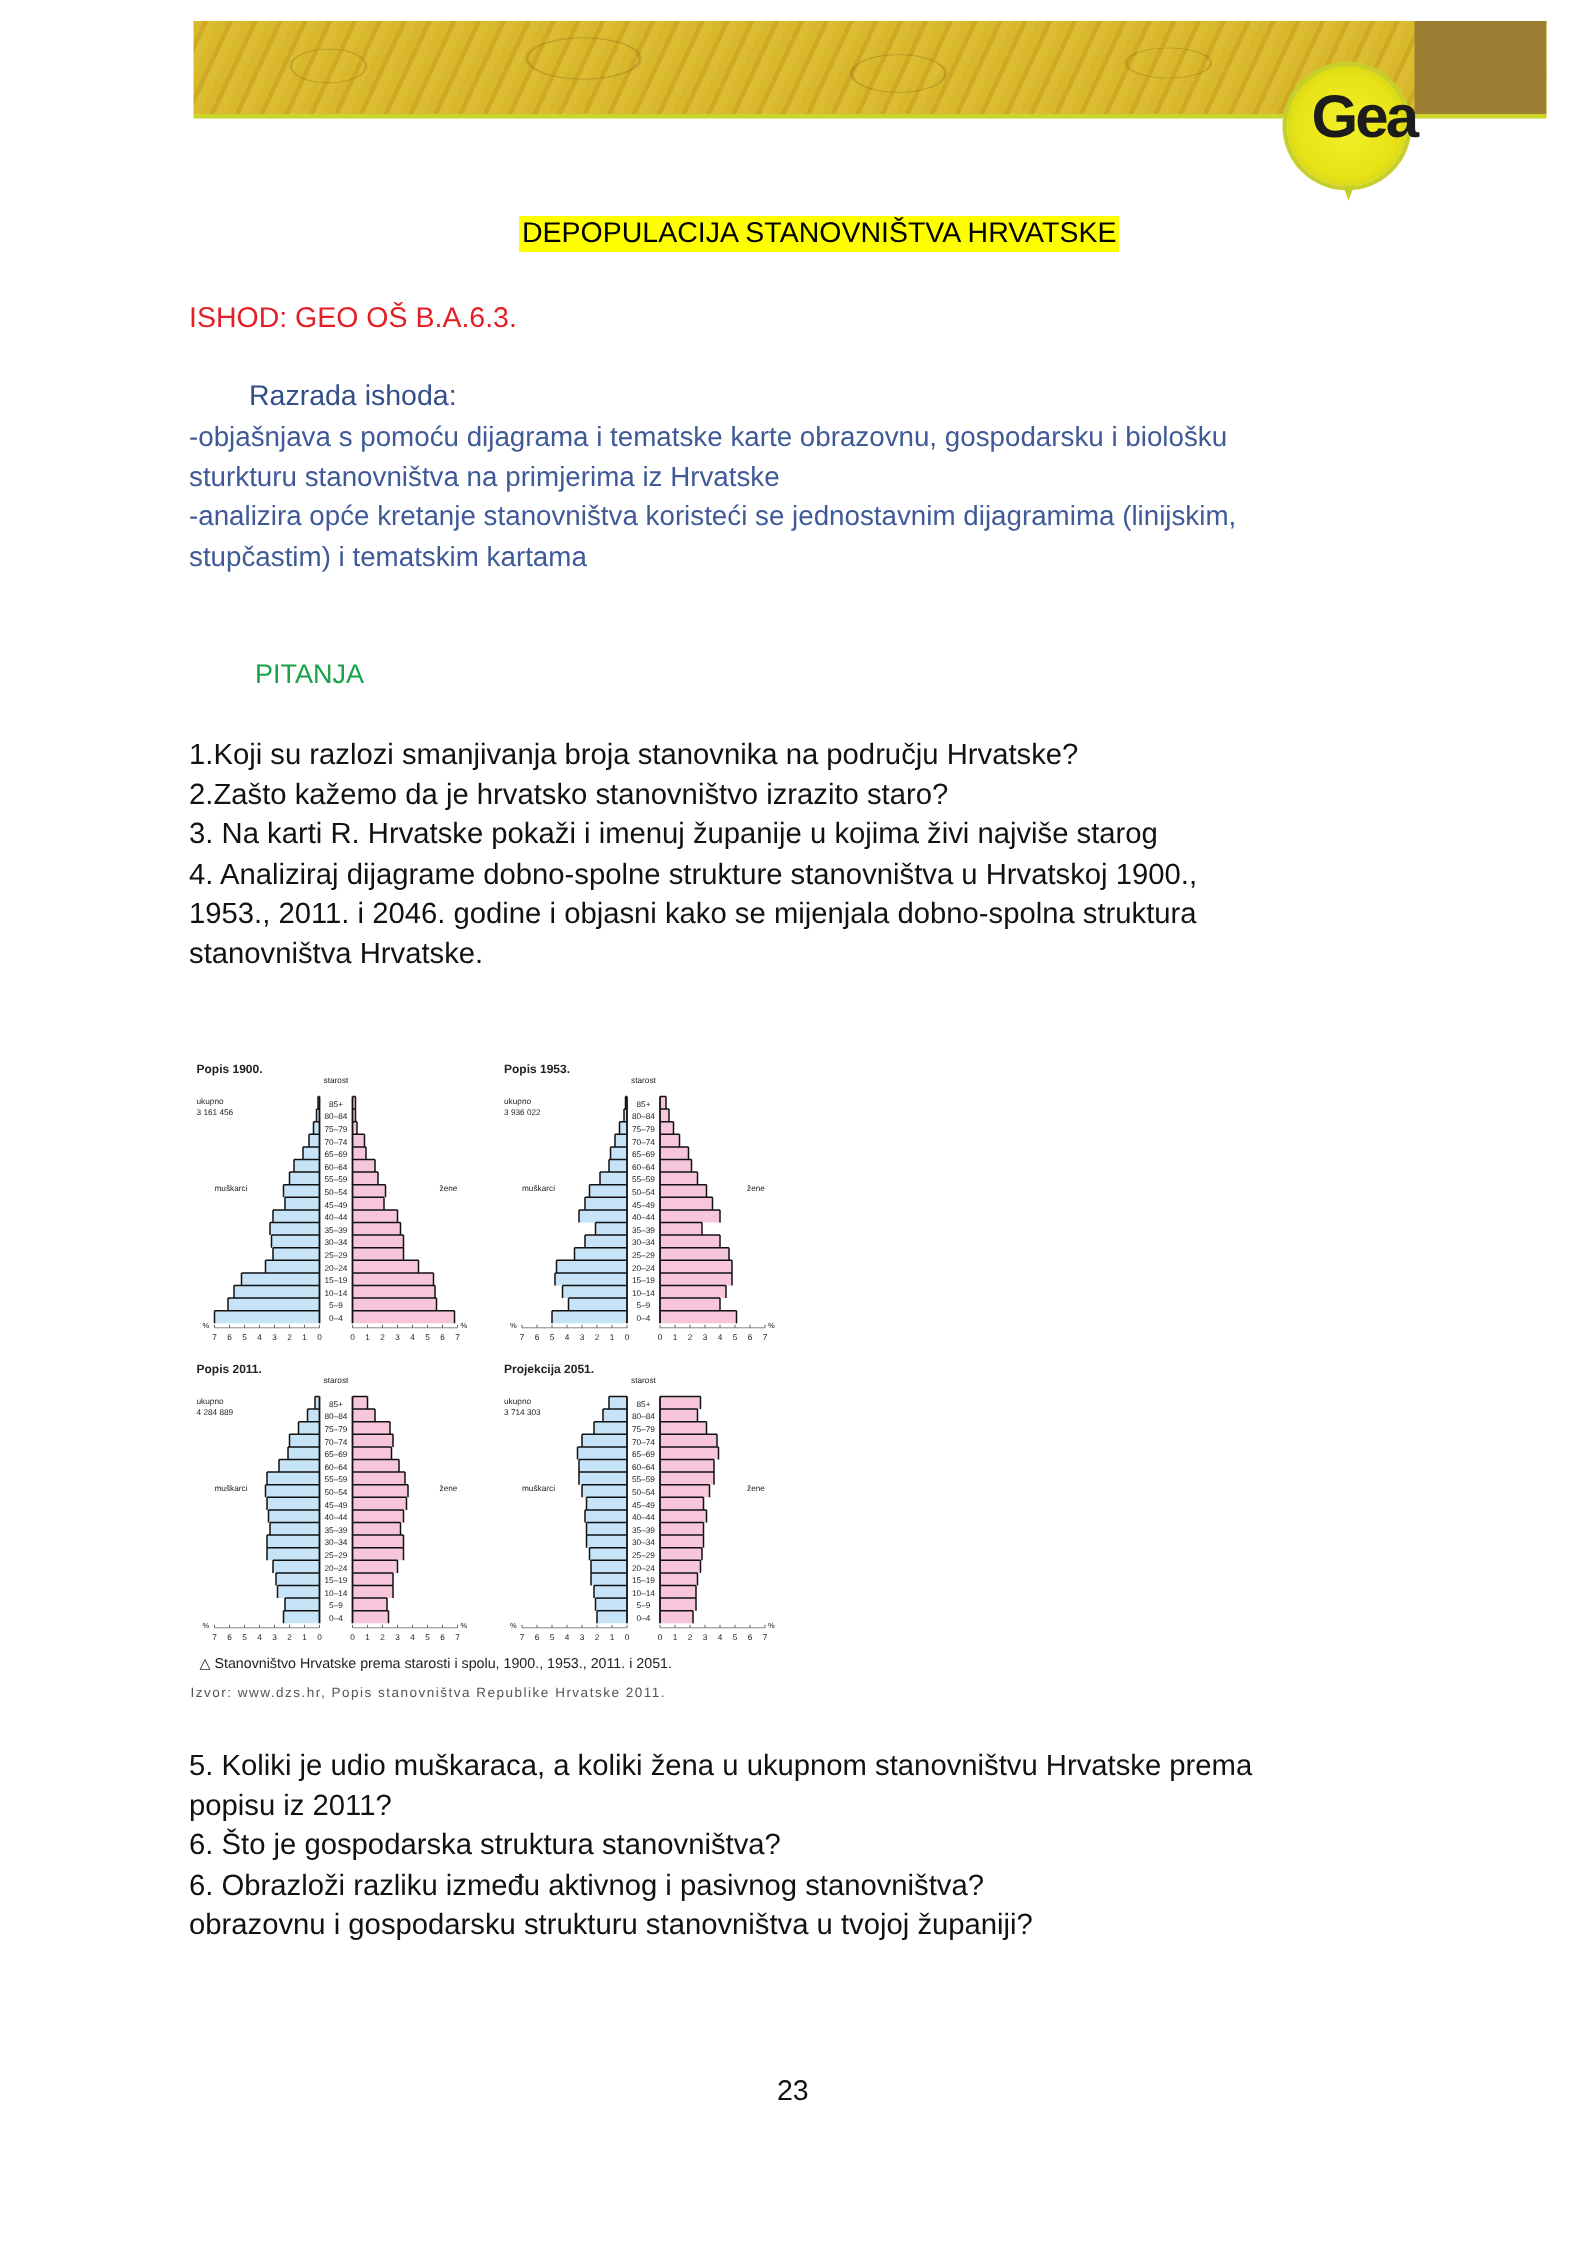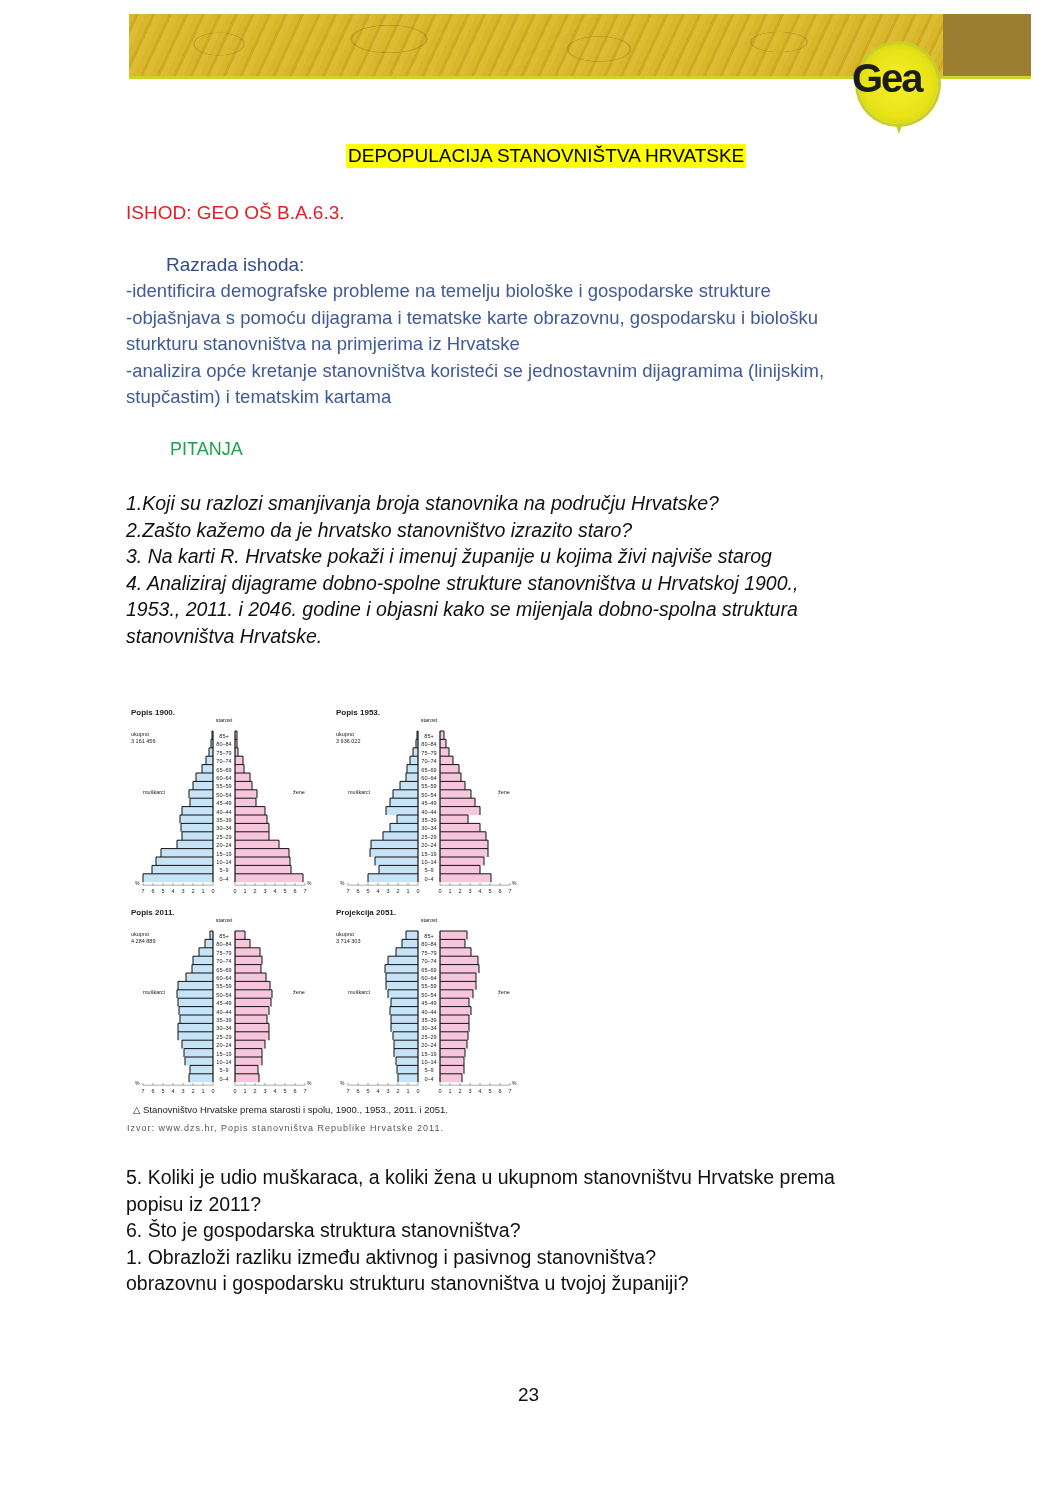--- a/index.html
+++ b/index.html
@@ -16,31 +16,31 @@
         radial-gradient(ellipse 50px 20px at 470px 35px, transparent 60%, rgba(120,90,20,0.35) 62%, transparent 66%),
         radial-gradient(ellipse 45px 16px at 650px 28px, transparent 60%, rgba(120,90,20,0.35) 62%, transparent 66%); }
     .banner-dark { position: absolute; right: 0; top: 0; width: 88px; height: 62px; background: #9c7e32; }
     .banner-stripe { position: absolute; left: 129px; top: 76px; width: 902px; height: 3px; background: #c9d627; }
     .gea-logo { position: absolute; left: 852px; top: 38px; width: 92px; height: 92px; }
     .gea-logo .sun { position: absolute; left: 6px; top: 6px; width: 80px; height: 80px; border-radius: 50%;
       background: radial-gradient(circle, #f4f02a 0%, #e8e316 60%, #b9c01c 100%);
       box-shadow: 0 0 0 3px #c7cf2a; }
     .gea-logo .ray { position: absolute; left: 42px; top: 82px; width: 0; height: 0;
       border-left: 5px solid transparent; border-right: 5px solid transparent; border-top: 14px solid #c7cf2a; }
-    .gea-logo .text { position: absolute; left: 0; top: 18px; width: 92px; text-align: left;
+    .gea-logo .text { position: absolute; left: 0; top: 18px; width: 92px; text-align: right;
       font-family: "Liberation Sans", sans-serif; font-weight: bold; font-size: 40px; color: #1c1c1c; letter-spacing: -2px; }
 
     
     .title { position: absolute; left: 346px; top: 144px; font-size: 19px; color: #000; background: #ffff00;
       padding: 0 2px; line-height: 24px; font-family: "Liberation Sans", sans-serif; text-align: center; }
     .ishod { position: absolute; left: 126px; top: 201px; font-size: 19px; color: #e31e24; line-height: 24px; }
     .razrada-head { position: absolute; left: 126px; top: 253px; font-size: 19px; color: #344e8a; line-height: 24px; margin-left: 40px; }
     .razrada-lines { position: absolute; left: 126px; top: 278px; width: 820px; font-size: 18.5px; color: #3f5a96; line-height: 26.5px; }
     .pitanja { position: absolute; left: 126px; top: 437px; font-size: 18px; color: #1aa34a; line-height: 24px; margin-left: 44px; }
-    .questions { position: absolute; left: 126px; top: 490px; width: 820px; font-size: 19.5px; color: #111; line-height: 26.5px; font-style: italic; }
+    .questions { position: absolute; left: 126px; top: 490px; width: 820px; font-size: 19.5px; color: #111; line-height: 26.5px; }
     .questions p, .razrada-lines p, .questions2 p { margin: 0; }
     .questions2 { position: absolute; left: 126px; top: 1164px; width: 820px; font-size: 19.5px; color: #111; line-height: 26.5px; }
     .page-number { position: absolute; left: 518px; top: 1384px; font-size: 19px; color: #111; }
 
     
     .figure { position: absolute; left: 125px; top: 703px; width: 420px; height: 440px; }
     .pyramid { position: absolute; width: 200px; height: 195px; font-family: "Liberation Sans", sans-serif; }
     .pyramid svg { position: absolute; left: 0; top: 0; }
     .fig-caption { position: absolute; left: 8px; top: 401px; font-size: 9.5px; color: #222; white-space: nowrap; }
     .fig-source { position: absolute; left: 2px; top: 420px; font-size: 9px; color: #555; letter-spacing: 1px; white-space: nowrap; }
@@ -57,21 +57,20 @@
   <div class="sun"></div>
   <div class="text">Gea</div>
 </div>
 
 <div class="title">DEPOPULACIJA STANOVNIŠTVA HRVATSKE</div>
 
 <div class="ishod">ISHOD: GEO OŠ B.A.6.3.</div>
 
 <div class="razrada-head">Razrada ishoda:</div>
 <div class="razrada-lines">
-  <p>-identificira demografske probleme na temelju biološke i gospodarske strukture</p>
   <p>-objašnjava s pomoću dijagrama i tematske karte obrazovnu, gospodarsku i biološku</p>
   <p>sturkturu stanovništva na primjerima iz Hrvatske</p>
   <p>-analizira opće kretanje stanovništva koristeći se jednostavnim dijagramima (linijskim,</p>
   <p>stupčastim) i tematskim kartama</p>
 </div>
 
 <div class="pitanja">PITANJA</div>
 <div class="questions">
   <p>1.Koji su razlozi smanjivanja broja stanovnika na području Hrvatske?</p>
   <p>2.Zašto kažemo da je hrvatsko stanovništvo izrazito staro?</p>
@@ -779,17 +778,17 @@
       </svg>
     </div>
   <div class="fig-caption">△ Stanovništvo Hrvatske prema starosti i spolu, 1900., 1953., 2011. i 2051.</div>
   <div class="fig-source">Izvor: www.dzs.hr, Popis stanovništva Republike Hrvatske 2011.</div>
 </div>
 
 <div class="questions2">
   <p>5. Koliki je udio muškaraca, a koliki žena u ukupnom stanovništvu Hrvatske prema</p>
   <p>popisu iz 2011?</p>
   <p>6. Što je gospodarska struktura stanovništva?</p>
-  <p>1. Obrazloži razliku između aktivnog i pasivnog stanovništva?</p>
+  <p>6. Obrazloži razliku između aktivnog i pasivnog stanovništva?</p>
   <p>obrazovnu i gospodarsku strukturu stanovništva u tvojoj županiji?</p>
 </div>
 
 <div class="page-number">23</div>
 
 </body></html>

